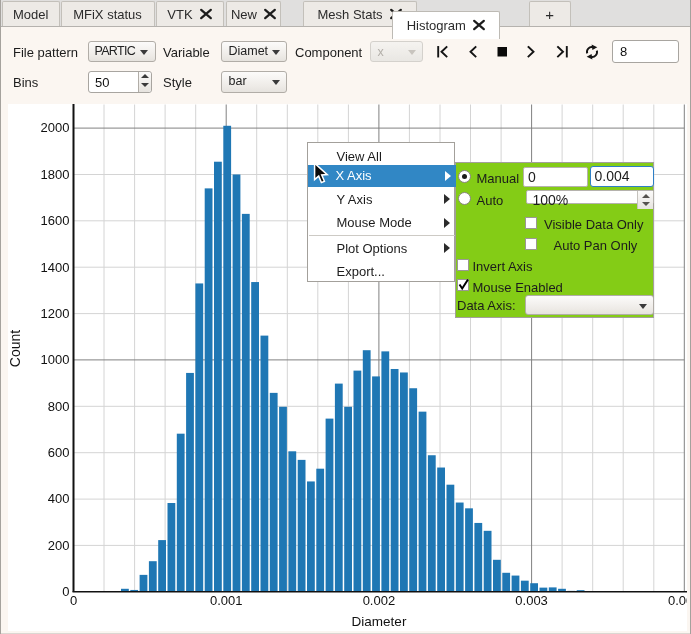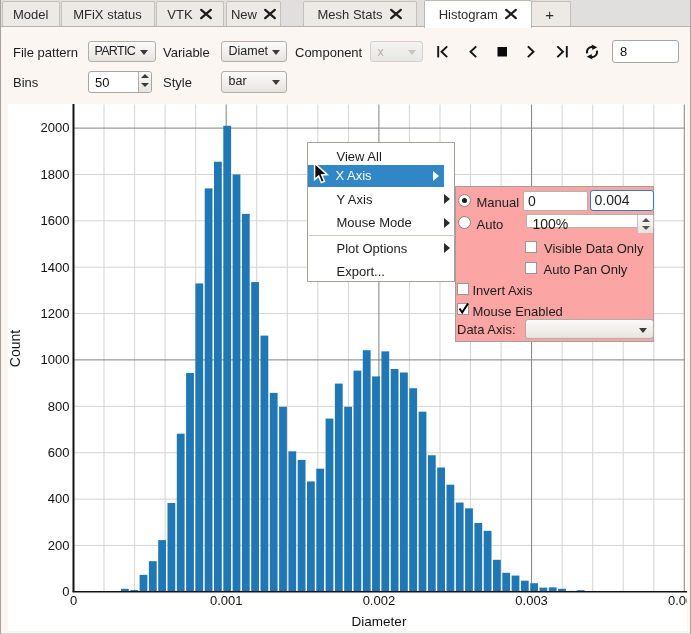--- a/index.html
+++ b/index.html
@@ -19,28 +19,28 @@
 .combo.dis { background:linear-gradient(#f5f3f0,#e9e7e3); border-color:#d4d1cc; color:#b3afa9; }
 .combo.dis .carr { border-top-color:#c8c4be; }
 .tinput { position:absolute; border:1px solid #a8a5a0; border-radius:3px; background:#fff; font-size:13px; color:#111; }
 .tinput span { position:absolute; left:7px; top:3px; }
 
 .plot { position:absolute; left:8px; top:103.5px; width:679px; height:527.5px; background:#fff; }
 
 .menu { position:absolute; left:306.5px; top:141.5px; width:148px; height:140px; background:#fff;
         border:1px solid #a3a09b; z-index:10; font-size:13px; color:#1c1c1c; }
 .mi { position:absolute; left:1px; width:146px; height:23px; line-height:23px; padding-left:28px; }
-.mi.hl { background:#3187c5; color:#fff; left:0px; width:136px; }
+.mi.hl { background:#3187c5; color:#fff; left:0px; width:148px; }
 .sub { position:absolute; right:5px; top:6.5px; width:0; height:0;
        border-top:5px solid transparent; border-bottom:5px solid transparent; border-left:6px solid #2b2b2b; }
 .mi.hl .sub { border-left-color:#fff; top:5.9px; }
 .msep { position:absolute; left:1px; top:92.5px; width:146px; height:1px; background:#cdcac5; }
 
-.panel { position:absolute; left:454.5px; top:161.5px; width:199px; height:156.5px; background:#fca5a5;
-         border:1px solid #a3a09b; z-index:9; font-size:13px; color:#1c1c1c;margin-top:24px; }
+.panel { position:absolute; left:454.5px; top:161.5px; width:199px; height:156.5px; background:#84cc16;
+         border:1px solid #a3a09b; z-index:9; font-size:13px; color:#1c1c1c; }
 .panel .plbl { position:absolute; }
 .pin { position:absolute; background:#fff; border:1px solid #b5b2ad; font-size:14px; border-radius:2px; }
 .pin span { position:absolute; left:4px; top:2px; }
 .cb { position:absolute; width:12px; height:12px; background:#fff; border:1px solid #9b9893; }
 .radio { position:absolute; width:13px; height:13px; border-radius:50%; background:#fff; border:1px solid #88857f; }
 .radio.on:after { content:""; position:absolute; left:3px; top:3px; width:5px; height:5px; border-radius:50%; background:#1a1a1a; }
 </style></head>
 <body>
 
 <div class="tabbar">
@@ -48,21 +48,21 @@
   <div class="tab" style="left:60.5px; width:94px;">MFiX status</div>
   <div class="tab" style="left:155.5px; width:68px;">VTK<span class="xico"><svg width="12" height="12" viewBox="0 0 12 12">
           <path d="M1.2 1.8 L10.8 10.2 M10.8 1.8 L1.2 10.2" stroke="#1c1c1c" stroke-width="2.2" stroke-linecap="round" fill="none"></path>
         </svg></span></div>
   <div class="tab" style="left:226px; width:55px;">New<span class="xico"><svg width="12" height="12" viewBox="0 0 12 12">
           <path d="M1.2 1.8 L10.8 10.2 M10.8 1.8 L1.2 10.2" stroke="#1c1c1c" stroke-width="2.2" stroke-linecap="round" fill="none"></path>
         </svg></span></div>
   <div class="tab" style="left:302.5px; width:114px;">Mesh Stats<span class="xico"><svg width="12" height="12" viewBox="0 0 12 12">
           <path d="M1.2 1.8 L10.8 10.2 M10.8 1.8 L1.2 10.2" stroke="#1c1c1c" stroke-width="2.2" stroke-linecap="round" fill="none"></path>
         </svg></span></div>
-  <div class="tab active" style="left:424px; width:107.5px; line-height:27px;">Histogram<span class="xico"><svg width="12" height="12" viewBox="0 0 12 12">
+  <div class="tab active" style="left:392px; width:107.5px; line-height:27px;margin-top:11px;">Histogram<span class="xico"><svg width="12" height="12" viewBox="0 0 12 12">
           <path d="M1.2 1.8 L10.8 10.2 M10.8 1.8 L1.2 10.2" stroke="#1c1c1c" stroke-width="2.2" stroke-linecap="round" fill="none"></path>
         </svg></span></div>
   <div class="tab" style="left:528.5px; width:42.5px; font-size:15px;">+</div>
 </div>
 
 <div class="lbl" style="left:13px; top:45px;">File pattern</div>
 <div class="combo" style="left:88px; top:40.5px; width:67.5px; height:21px;">
     <span style="left:5.5px; letter-spacing:-0.7px;">PARTIC</span>
     <div class="carr"></div>
   </div>
@@ -244,21 +244,21 @@
   <div class="pin" style="left:70px; top:27.5px; width:128.5px; height:14px;">
       <span style="left:6px; top:0.5px;">100%</span>
     <div style="position:absolute; right:0; top:0; width:16px; height:17.5px; border-left:1px solid #c5c2bd; background:linear-gradient(#fcfbfa,#e6e3de);">
       <div style="position:absolute; left:3.5px; top:2.5px; width:0; height:0; border-left:4px solid transparent; border-right:4px solid transparent; border-bottom:4.5px solid #55524e;"></div>
       <div style="position:absolute; left:3.5px; top:10.5px; width:0; height:0; border-left:4px solid transparent; border-right:4px solid transparent; border-top:4.5px solid #55524e;"></div>
     </div>
   </div>
   <div class="cb" style="left:69.5px; top:54.5px;"></div>
   <div class="plbl" style="left:88.5px; top:54.5px;">Visible Data Only</div>
   <div class="cb" style="left:69.5px; top:75.5px;"></div>
-  <div class="plbl" style="left:88px; top:75.5px;">Auto Pan Only</div>
+  <div class="plbl" style="left:98px; top:75.5px;">Auto Pan Only</div>
   <div class="cb" style="left:1px; top:96.5px;"></div>
   <div class="plbl" style="left:17px; top:96.5px;">Invert Axis</div>
   <div class="cb" style="left:1px; top:116.5px;">
       <svg width="14" height="13" viewBox="0 0 14 13" style="position:absolute;left:-1px;top:-2px;">
         <path d="M2.5 6.5 L5.2 10.5 L11 1.5" stroke="#000" stroke-width="2" fill="none"></path>
       </svg>
     </div>
   <div class="plbl" style="left:17px; top:117px;">Mouse Enabled</div>
   <div class="plbl" style="left:1.5px; top:135px;">Data Axis:</div>
   <div class="combo" style="left:69px; top:132.5px; width:129.5px; height:19.5px;">

